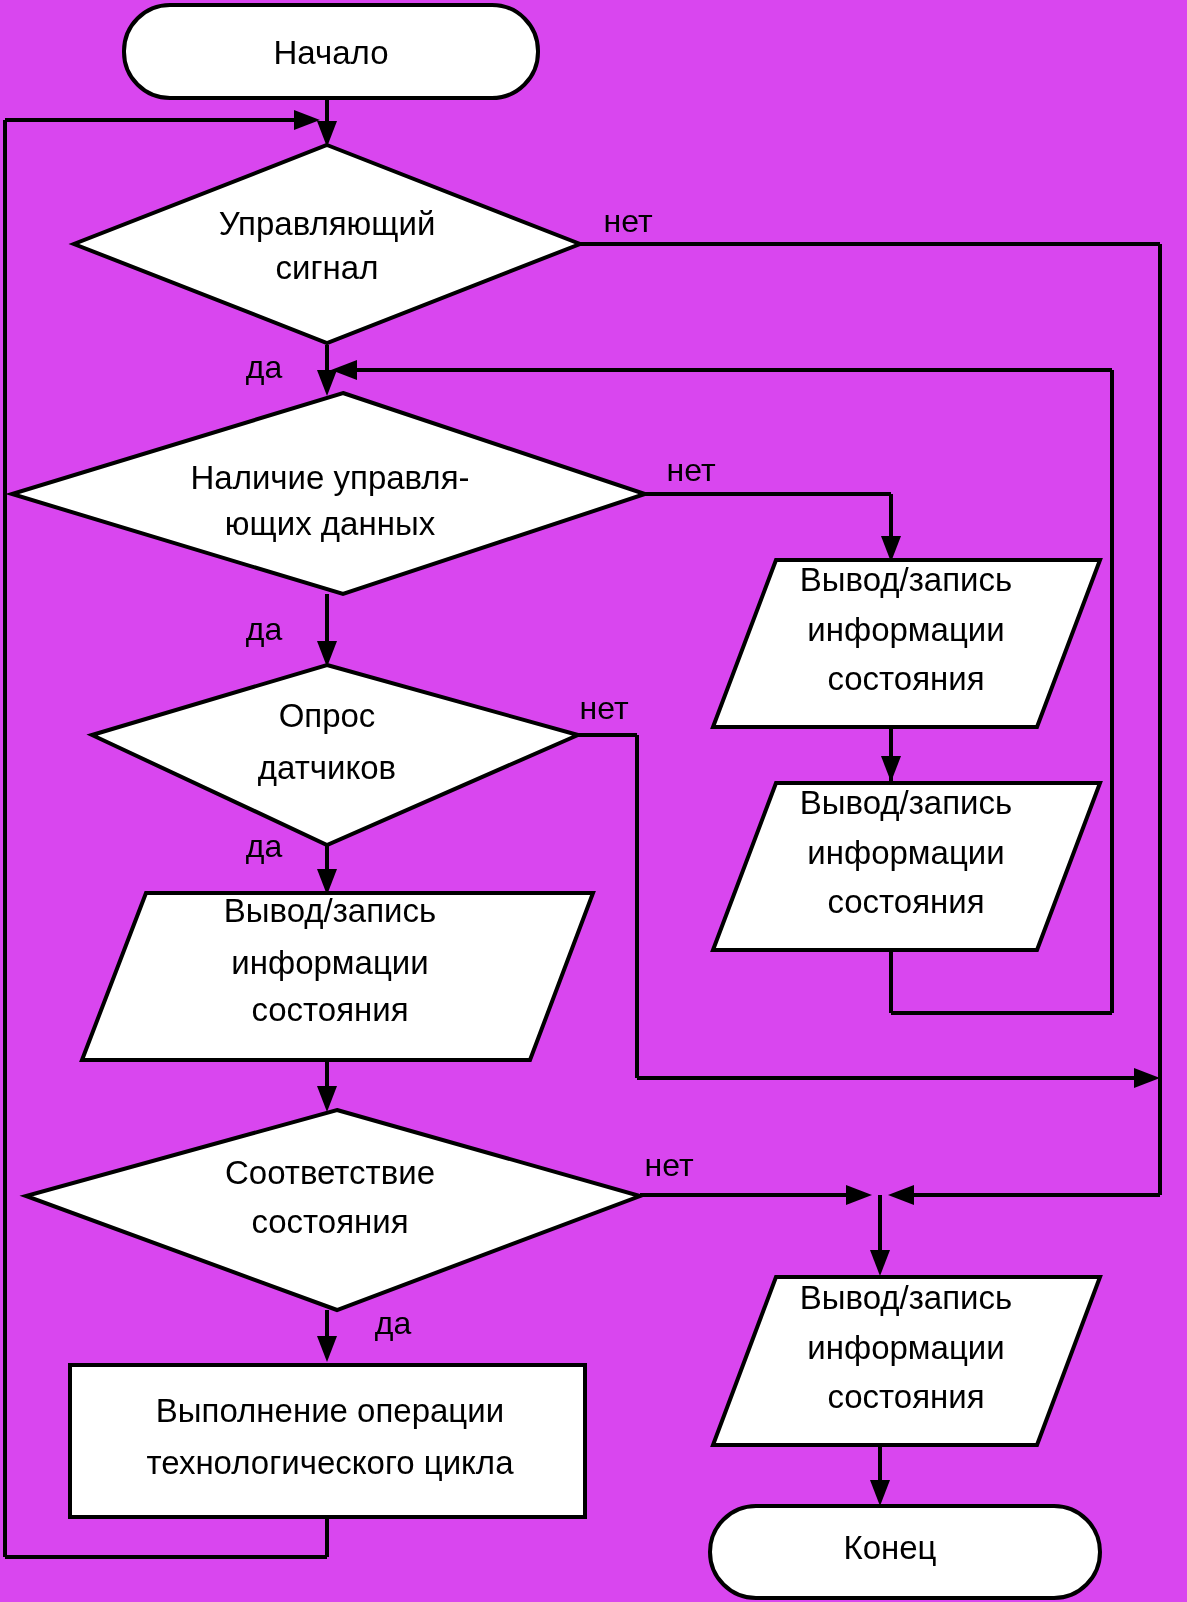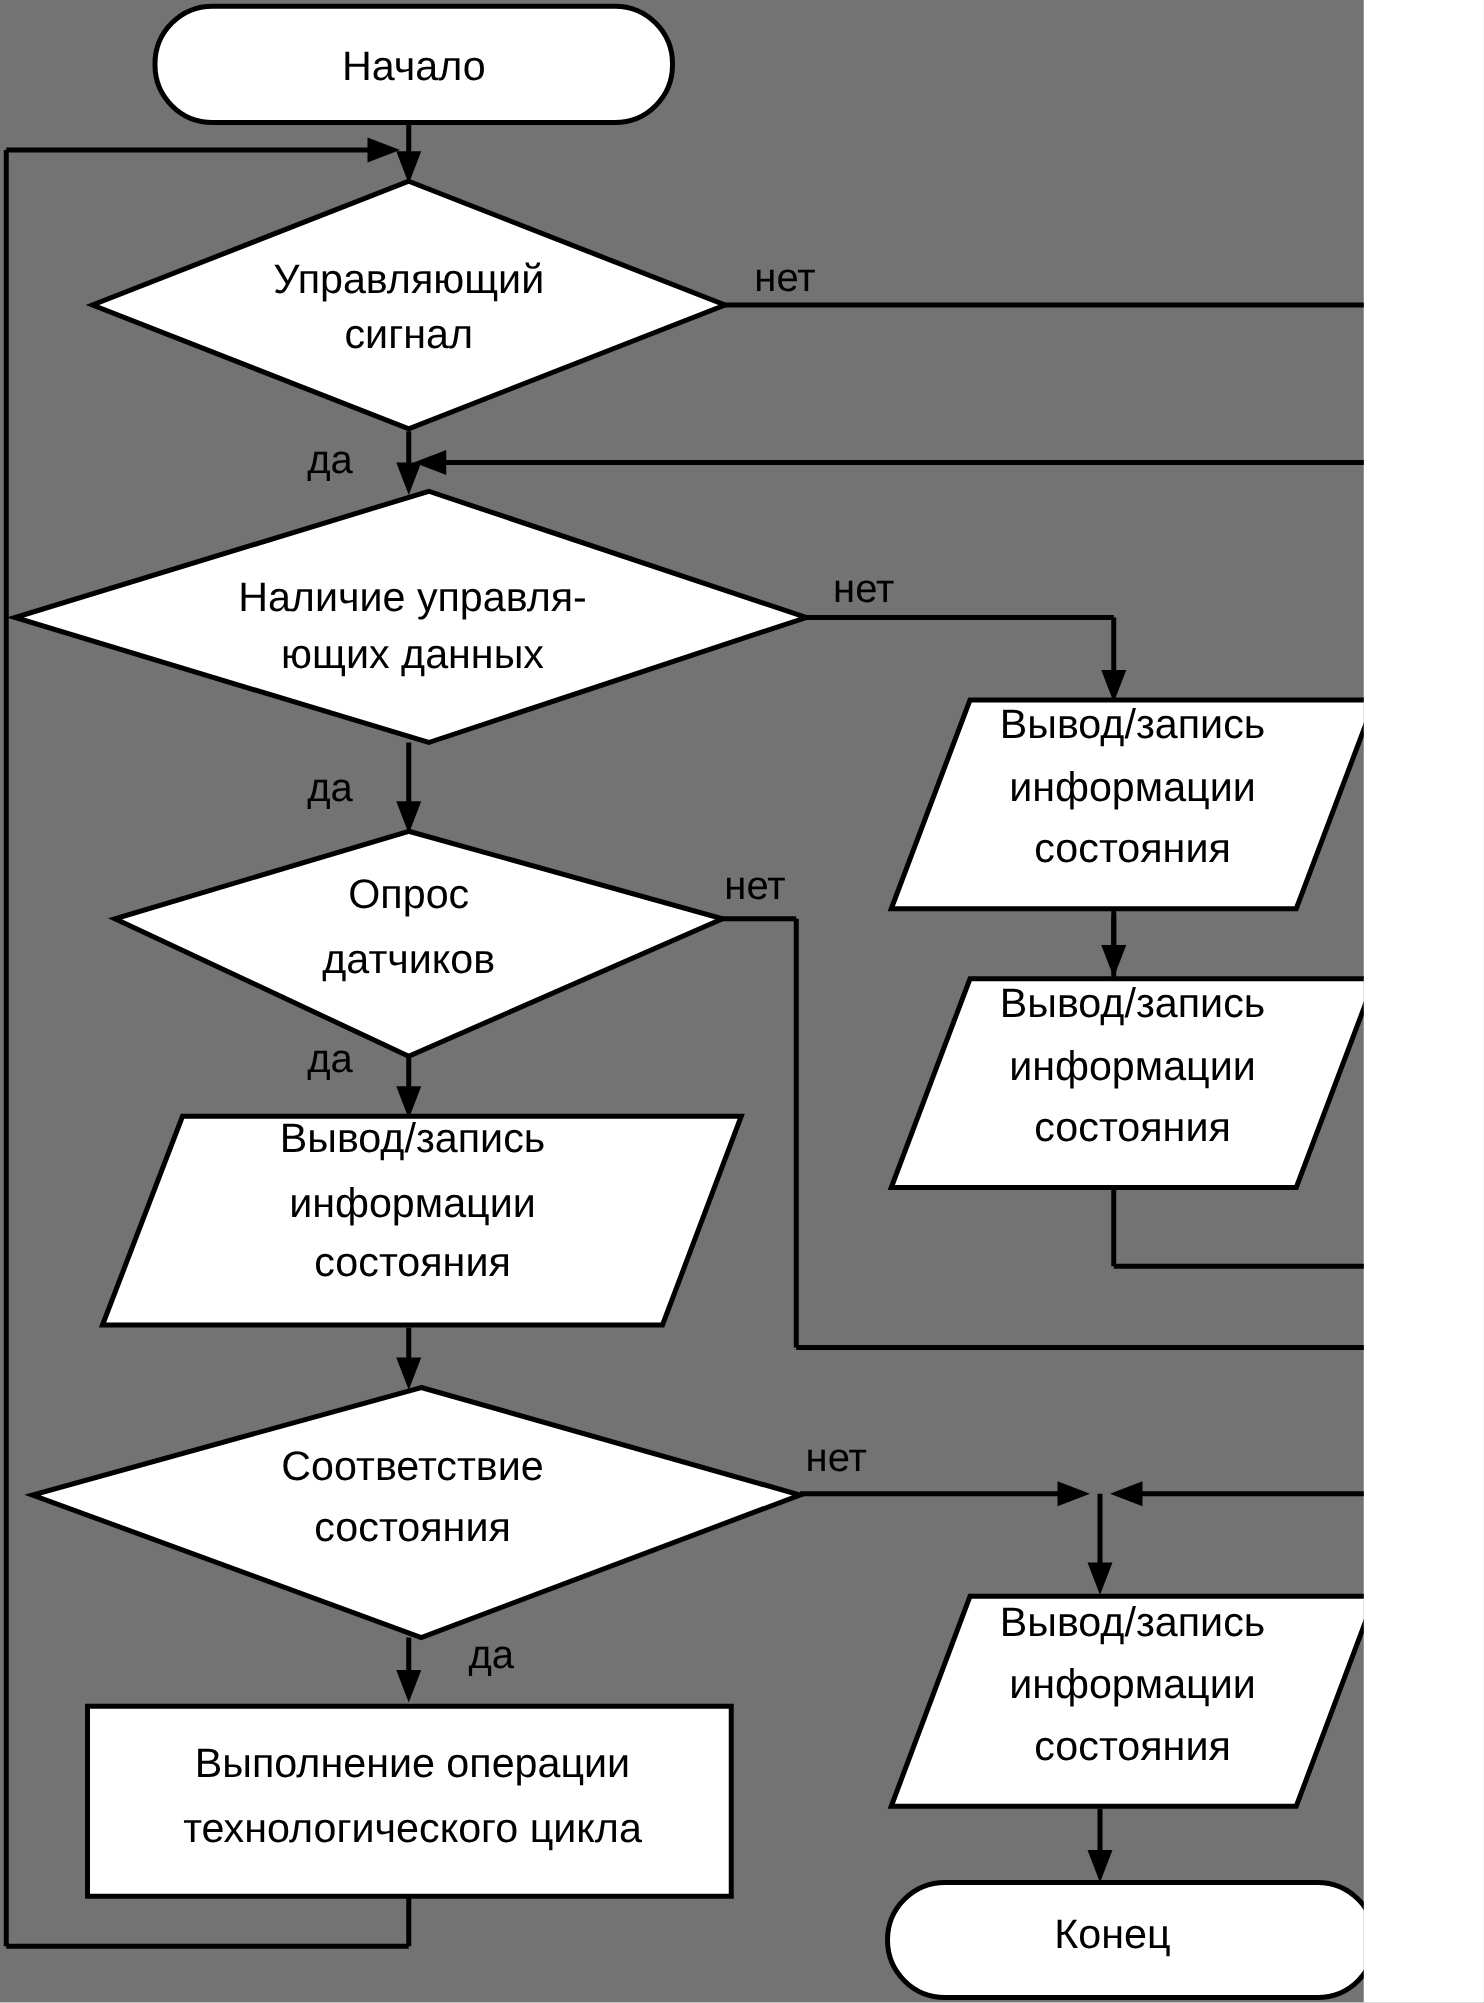--- a/index.html
+++ b/index.html
@@ -5,23 +5,23 @@
   html, body {
     margin: 0;
     padding: 0;
     background: #ffffff;
   }
   body {
     font-family: "Liberation Sans", sans-serif;
   }
   #flowchart-root {
     position: relative;
-    width: 1091px;
+    width: 1187px;
     height: 1602px;
-    background: #737373;
+    background: #d946ef;
     overflow: hidden;
   }
   svg#flow-svg {
     display: block;
     width: 1187px;
     height: 1602px;
   }
   .shape {
     fill: #ffffff;
     stroke: #000000;

